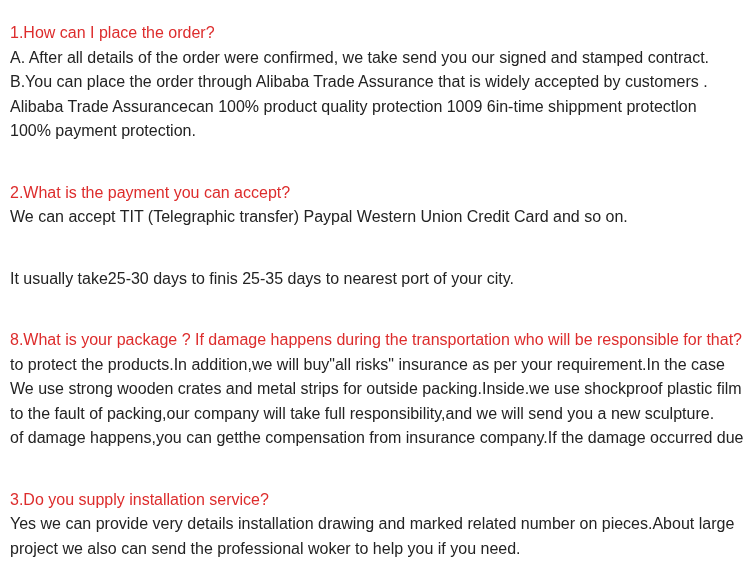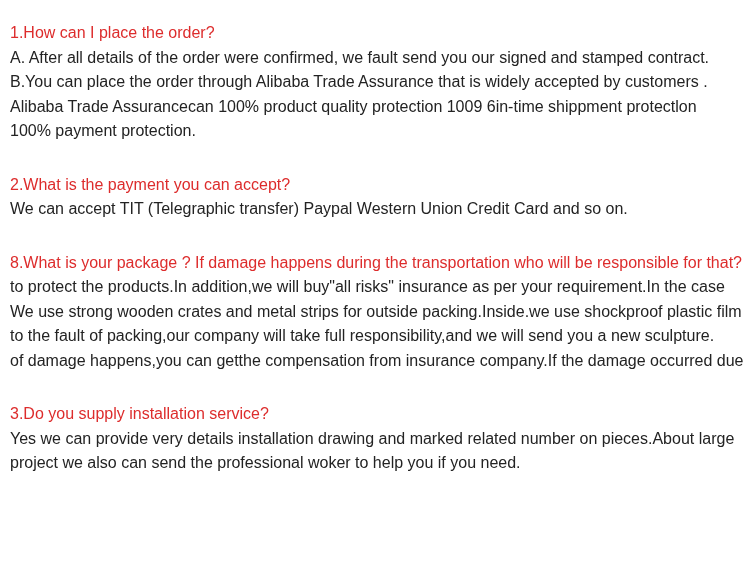--- a/index.html
+++ b/index.html
@@ -18,21 +18,21 @@
     box-sizing: border-box;
     width: 750px;
     height: 562px;
     padding: 21px 8px 0 10px;
     background: var(--page-bg, #ffffff);
   }
   .faq-section {
     margin: 0;
   }
   .faq-section + .faq-section {
-    margin-top: 29px;
+    margin-top: 37px;
   }
   .question {
     font-size: 16px;
     line-height: 24.5px;
     white-space: nowrap;
     color: var(--heading-color, #dd2c2c);
   }
   .answer-line {
     font-size: 16px;
     line-height: 24.5px;
@@ -40,32 +40,33 @@
     color: var(--body-color, #232323);
   }
 </style>
 </head>
 <body>
 
 <div class="page">
 
   <div class="faq-section">
     <div class="question">1.How can I place the order?</div>
-    <div class="answer-line">A. After all details of the order were confirmed, we fault send you our signed and stamped contract.</div>
+    <div class="answer-line">A. After all details of the order were confirmed, we take send you our signed and stamped contract.</div>
     <div class="answer-line">B.You can place the order through Alibaba Trade Assurance that is widely accepted by customers .</div>
     <div class="answer-line">Alibaba Trade Assurancecan 100% product quality protection 1009 6in-time shippment protectlon</div>
     <div class="answer-line">100% payment protection.</div>
   </div>
 
   <div class="faq-section">
     <div class="question">2.What is the payment you can accept?</div>
     <div class="answer-line">We can accept TIT (Telegraphic transfer) Paypal Western Union Credit Card and so on.</div>
   </div>
 
   <div class="faq-section">
+    <div class="answer-line">It usually take25-30 days to finis 25-35 days to nearest port of your city.</div>
   </div>
 
   <div class="faq-section">
     <div class="question">8.What is your package ? If damage happens during the transportation who will be responsible for that?</div>
     <div class="answer-line">to protect the products.In addition,we will buy"all risks" insurance as per your requirement.In the case</div>
     <div class="answer-line">We use strong wooden crates and metal strips for outside packing.Inside.we use shockproof plastic film</div>
     <div class="answer-line">to the fault of packing,our company will take full responsibility,and we will send you a new sculpture.</div>
     <div class="answer-line">of damage happens,you can getthe compensation from insurance company.If the damage occurred due</div>
   </div>
 

